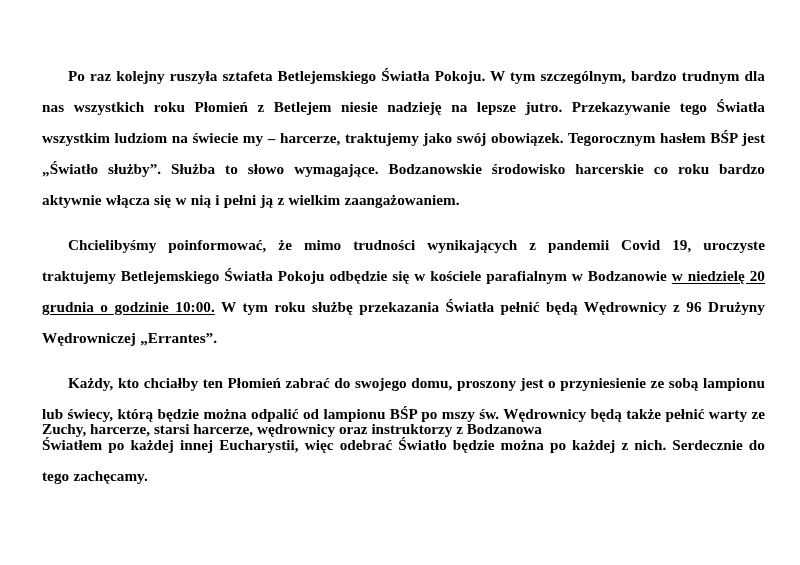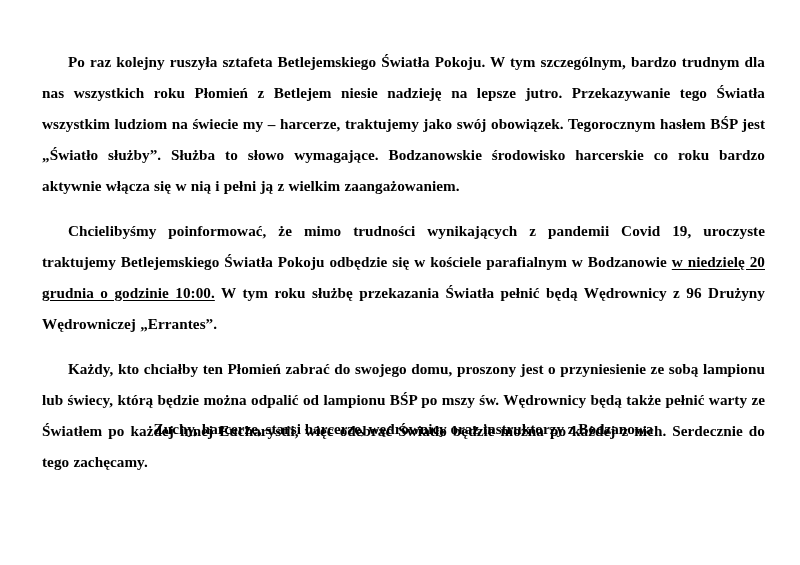--- a/index.html
+++ b/index.html
@@ -18,21 +18,21 @@
   .page {
     position: relative;
     width: 800px;
     height: 565px;
     background: #ffffff;
   }
 
   .doc-body {
     position: absolute;
     left: 42px;
-    top: 46px;
+    top: 60px;
     width: 723px;
   }
 
   p.para {
     margin: 0 0 14px 0;
     font-size: 15.2px;
     line-height: 31px;
     font-weight: bold;
     text-align: justify;
     text-indent: 26px;
@@ -42,21 +42,21 @@
   p.para:last-of-type { margin-bottom: 12px; }
 
   .u { text-decoration: underline; text-underline-offset: 2px; }
 
   
   .signature {
     position: absolute;
     left: 42px;
     top: 418px;
     width: 723px;
-    text-align: center;
+    text-align: left;
     font-size: 15.2px;
     line-height: 22px;
     font-weight: bold;
     white-space: nowrap;
   }
 
   
   .figures {
     position: absolute;
     left: 0;

